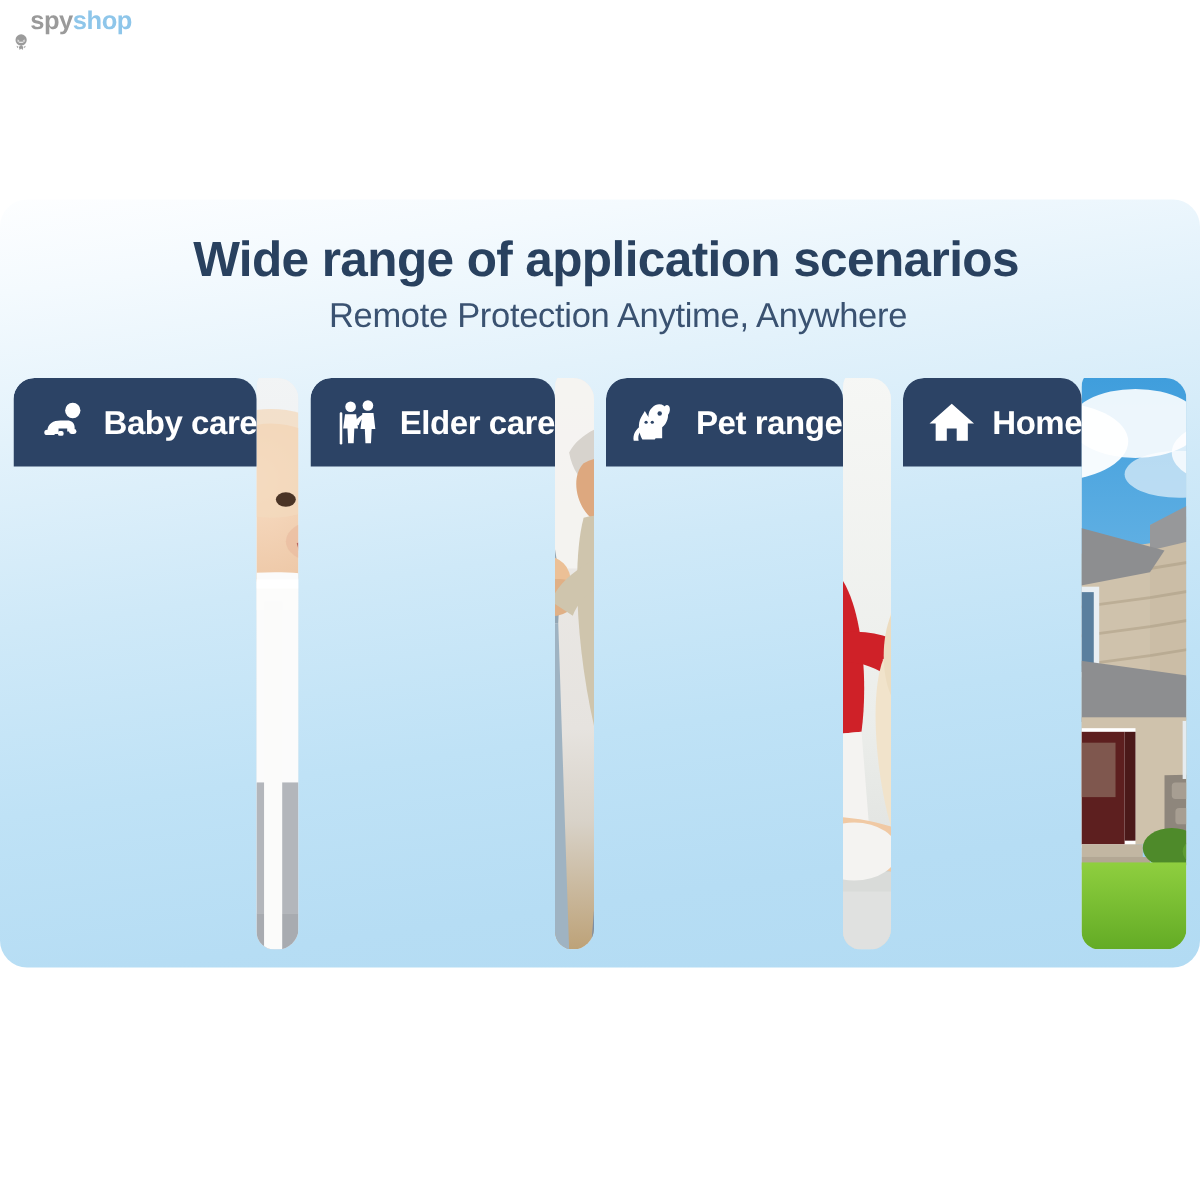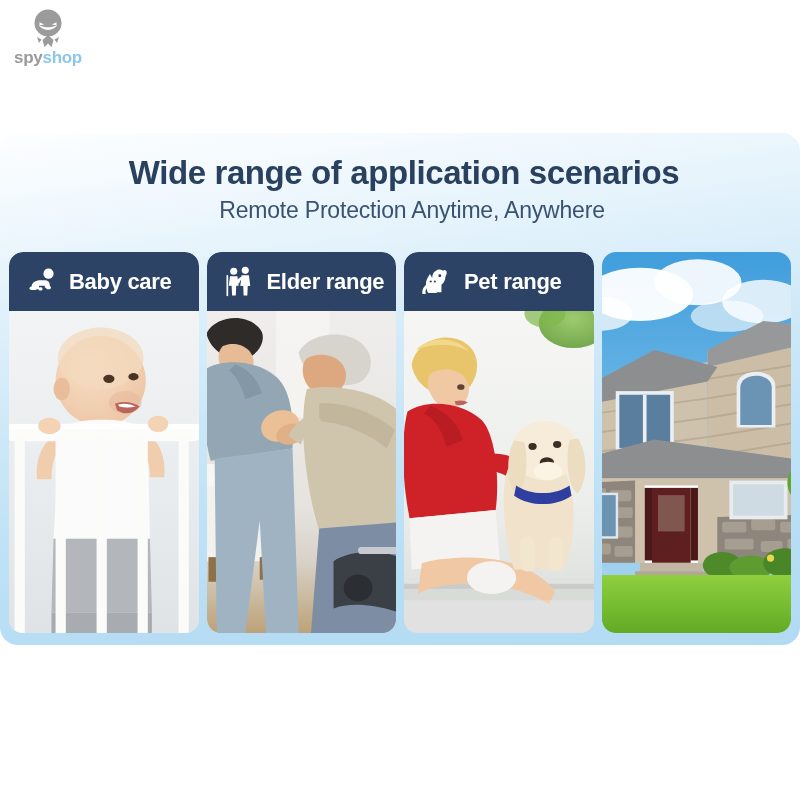--- a/index.html
+++ b/index.html
@@ -16,22 +16,22 @@
   }
 
   
   .logo {
     position: absolute;
     left: 8px;
     top: 6px;
     width: 80px;
     height: 66px;
     display: flex;
-    flex-direction: column;
-    align-items: center;
+    flex-direction: row;
+    align-items: flex-start;
     justify-content: flex-start;
   }
   .logo-mark {
     width: 44px;
     height: 44px;
     display: block;
   }
   .logo-text {
     font-size: 17px;
     font-weight: 700;
@@ -93,21 +93,21 @@
     left: 9px;
     top: 119px;
     width: 782px;
     height: 381px;
     display: flex;
     gap: 8px;
   }
   .card {
     flex: 1 1 0;
     display: flex;
-    flex-direction: column;
+    flex-direction: row;
     border-radius: 14px;
     overflow: hidden;
     position: relative;
   }
   .card-header {
     height: 59px;
     background: #2c4365;
     display: flex;
     align-items: center;
     padding-left: 16px;
@@ -231,21 +231,21 @@
     <div class="card">
       <div class="card-header">
         <svg class="card-icon" viewBox="0 0 40 40">
           <circle cx="13" cy="7.5" r="4.3" fill="#fff"></circle>
           <path d="M8.5 13.5 L17.5 13.5 L19 25 L16 25 L15.5 37 L11 37 L10.5 25 L7 25 Z" fill="#fff"></path>
           <rect x="4.2" y="12" width="2.1" height="26" rx="1" fill="#fff"></rect>
           <circle cx="27" cy="6.5" r="4.3" fill="#fff"></circle>
           <path d="M22.5 12.5 L31.5 12.5 L33 25.5 L30 25.5 L29.5 37 L25 37 L24.5 25.5 L21 25.5 Z" fill="#fff"></path>
           <path d="M22.5 14 C19 16 16.5 18.5 16 21.5 L19.5 22.5 C20.5 19.5 22 17.5 24 16.2 Z" fill="#fff"></path>
         </svg>
-        <span class="card-title">Elder range</span>
+        <span class="card-title">Elder care</span>
       </div>
       <div class="card-photo">
         <svg viewBox="0 0 190 320" preserveAspectRatio="xMidYMid slice">
           <defs>
             <linearGradient id="ebg" x1="0" y1="0" x2="0" y2="1">
               <stop offset="0" stop-color="#efeeec"></stop>
               <stop offset="0.62" stop-color="#e6e3df"></stop>
               <stop offset="0.78" stop-color="#d8d2c8"></stop>
               <stop offset="1" stop-color="#bda278"></stop>
             </linearGradient>
@@ -359,20 +359,26 @@
 
           <rect x="116" y="226" width="14" height="34" rx="7" fill="#f3e6cf"></rect>
           <rect x="144" y="226" width="14" height="34" rx="7" fill="#f3e6cf"></rect>
 
           <rect x="0" y="288" width="190" height="32" fill="#ffffff" opacity="0.18"></rect>
         </svg>
       </div>
     </div>
 
     <div class="card">
+      <div class="card-header">
+        <svg class="card-icon" viewBox="0 0 40 40">
+          <path d="M20 5 L38 21 L33 21 L33 35 L24 35 L24 25 L16 25 L16 35 L7 35 L7 21 L2 21 Z" fill="#fff"></path>
+        </svg>
+        <span class="card-title">Home</span>
+      </div>
       <div class="card-photo">
         <svg viewBox="0 0 190 320" preserveAspectRatio="xMidYMid slice">
           <defs>
             <linearGradient id="sky" x1="0" y1="0" x2="0" y2="1">
               <stop offset="0" stop-color="#3e9ddc"></stop>
               <stop offset="0.55" stop-color="#79bde8"></stop>
               <stop offset="1" stop-color="#b6dcf2"></stop>
             </linearGradient>
             <linearGradient id="lawn" x1="0" y1="0" x2="0" y2="1">
               <stop offset="0" stop-color="#8fcf3f"></stop>

